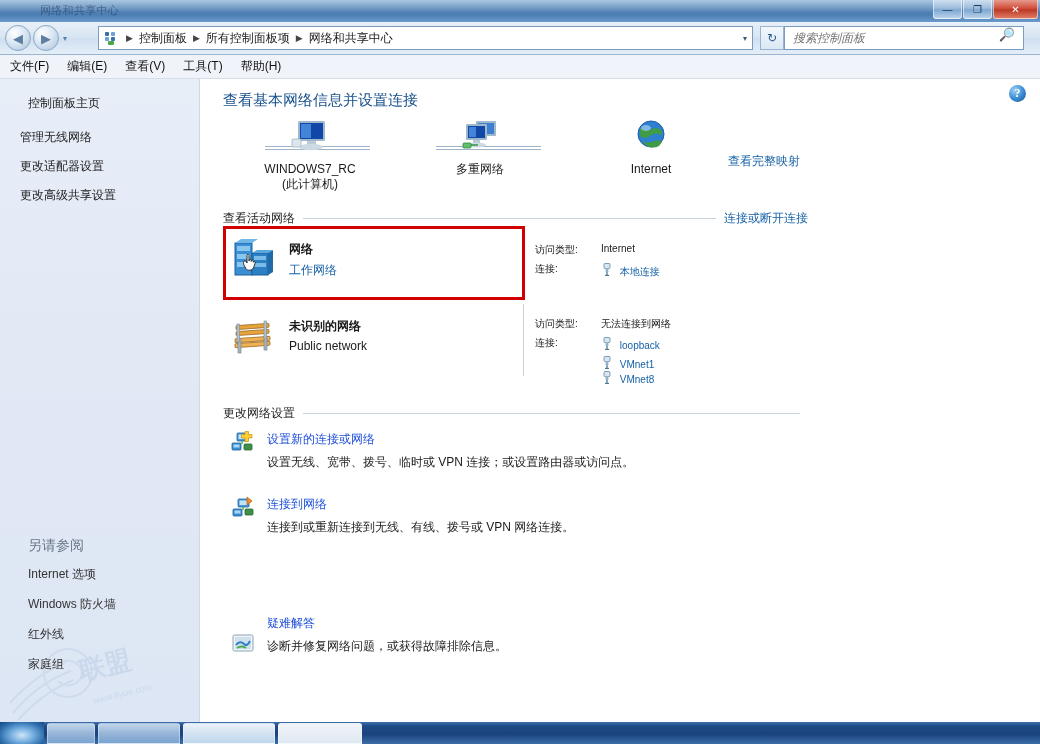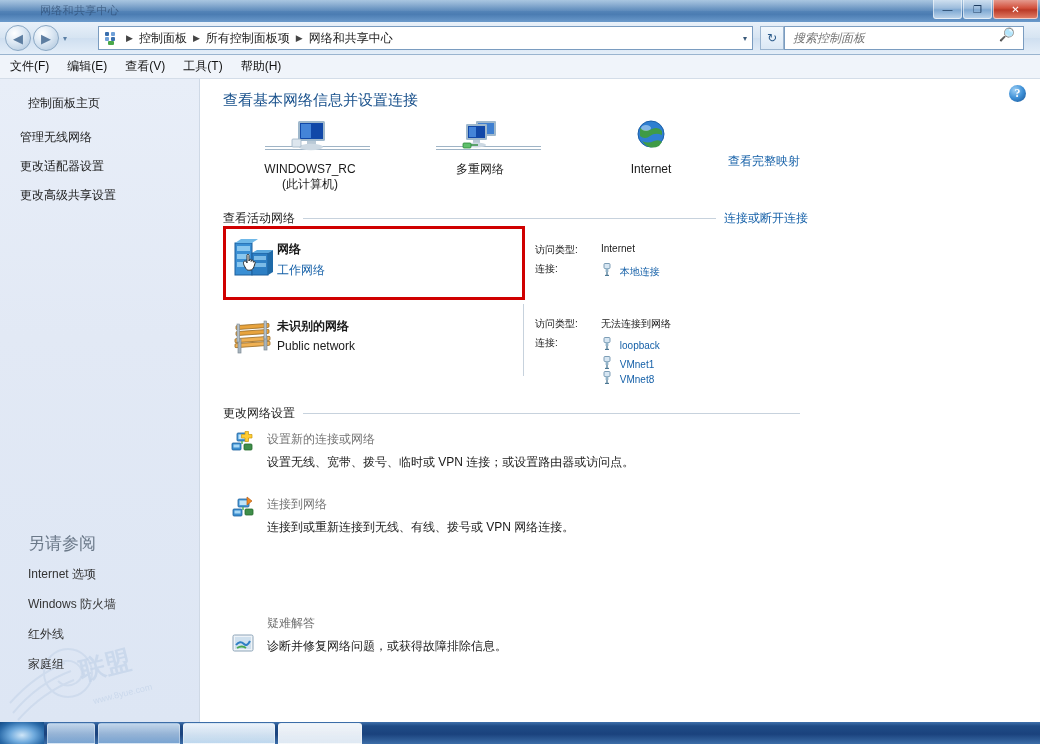--- a/index.html
+++ b/index.html
@@ -164,21 +164,21 @@
   }
   .sb-home {
     position:absolute; left:28px; top:16px;
     font-size:12px; color:#1a1a1a;
   }
   .sb-links { position:absolute; left:20px; top:50px; }
   .sb-link {
     font-size:12px; color:#1a1a1a; margin-bottom:12px; white-space:nowrap;
   }
   .sb-also { position:absolute; left:28px; bottom:36px; width:180px;}
-  .sb-also-title { font-size:17px; color:#6a7888; margin-bottom:11px;}
+  .sb-also-title { font-size:14px; color:#6a7888; margin-bottom:11px;}
   .sb-also-link { font-size:12px; color:#333; margin-bottom:13px; white-space:nowrap;}
 
   .watermark {
     position:absolute; left:8px; bottom:-6px;
     width:180px; height:110px;
     opacity:.30;
     pointer-events:none;
   }
 
   
@@ -223,21 +223,21 @@
     position:absolute; left:22px;
     display:flex; align-items:center; width:585px;
   }
   .sec .sec-t { font-size:12px; color:#1a1a1a; white-space:nowrap;}
   .sec .rule { flex:1; height:1px; background:#c7d2dd; margin:0 8px;}
   .sec .sec-a { font-size:12px; color:#1560a8; white-space:nowrap;}
 
   
   .netrow { position:absolute; left:30px; display:flex; align-items:flex-start;}
   .netrow .ic { width:46px; height:46px; position:relative; flex:0 0 auto;}
-  .netrow .txt { margin-left:0; padding-top:4px;}
+  .netrow .txt { margin-left:12px; padding-top:4px;}
   .netrow .n1 { font-size:12px; font-weight:bold; color:#1a1a1a;}
   .netrow .n2 { font-size:12px; color:#1560a8; margin-top:4px;}
 
   .netinfo { position:absolute; font-size:10px; }
   .netinfo .ri { display:flex; margin-bottom:5px; }
   .netinfo .k { width:66px; color:#1a1a1a; flex:0 0 auto;}
   .netinfo .v { color:#1a1a1a; }
   .netinfo .v.link { color:#1560a8; }
   .plug { display:inline-block; width:12px; margin-right:4px; position:relative; top:1px;}
 
@@ -248,21 +248,21 @@
     position:absolute;
     border:3px solid #d00000;
     box-sizing:border-box;
     pointer-events:none;
   }
 
   
   .opt { position:absolute; left:30px; width:580px; display:flex; align-items:flex-start;}
   .opt .oic { width:24px; height:24px; flex:0 0 auto; position:relative;}
   .opt .otx { margin-left:12px;}
-  .opt .ot { font-size:12px; color:#737373;}
+  .opt .ot { font-size:12px; color:#1d4ed8;}
   .opt .od { font-size:12px; color:#1a1a1a; margin-top:6px;}
 
   
   #taskbar {
     position:absolute; left:0; top:722px;
     width:1040px; height:22px;
     background: linear-gradient(180deg, rgba(60,110,170,.95) 0%, rgba(25,70,130,.95) 18%, rgba(20,60,120,.95) 55%, rgba(55,105,165,.95) 100%);
     display:flex; align-items:center;
     overflow:hidden;
   }

